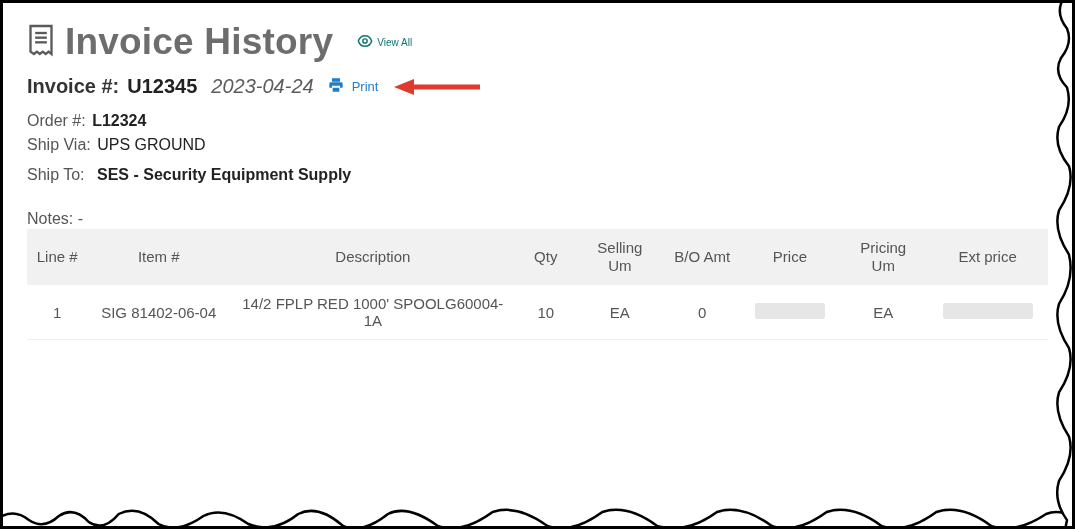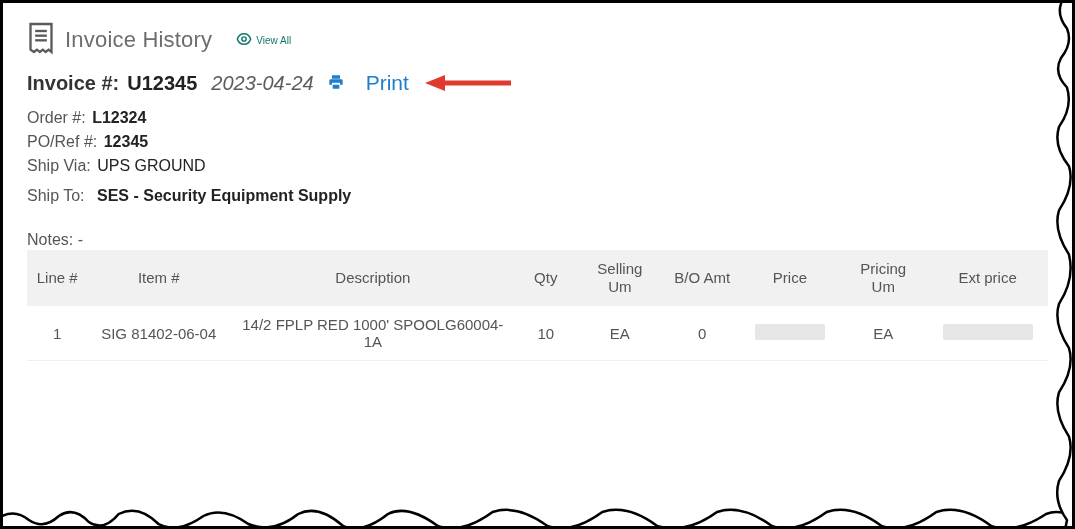--- a/index.html
+++ b/index.html
@@ -19,22 +19,22 @@
   }
 
   .title-row {
     display: flex;
     align-items: center;
     gap: 10px;
     margin-bottom: 12px;
   }
   .receipt-icon-svg { width: 28px; height: 34px; color:#5a5a5a; }
   .page-title {
-    font-size: 22px;
-    font-weight: 400;
+    font-size: 37px;
+    font-weight: 700;
     color: #6d6d6d;
     letter-spacing: 0.2px;
   }
   .view-all {
     display: inline-flex;
     align-items: center;
     gap: 4px;
     font-size: 10px;
     color: #0f766e;
     margin-left: 14px;
@@ -48,23 +48,23 @@
     gap: 8px;
     font-size: 20px;
     margin-bottom: 14px;
   }
   .invoice-line .lbl { color:#333; font-weight:600; }
   .invoice-line .num { font-weight:700; color:#222; }
   .invoice-line .date { font-style: italic; color:#5c5c5c; margin-left:6px; }
   .print-link {
     display:inline-flex;
     align-items:center;
-    gap:22px;
+    gap:8px;
     color:#1f7ecb;
-    font-size:21px;
+    font-size:13px;
     cursor:pointer;
     margin-left:6px;
   }
 
   .arrow-annot {
     position: relative;
     width: 90px;
     height: 22px;
     margin-left: 6px;
     align-self: center;
@@ -184,24 +184,20 @@
         <polygon points="2,11 22,3 22,19" fill="#e03a2f"></polygon>
       </svg>
     </span>
   </div>
 
   <div class="kv">
     <span class="label">Order #:</span>
     <span class="val">L12324</span>
   </div>
 
-  <div class="kv">
-    <span class="label">PO/Ref #:</span>
-    <span class="val">12345</span>
-  </div>
 
   <div class="kv plain">
     <span class="label">Ship Via:</span>
     <span class="val">UPS GROUND</span>
   </div>
 
   <div class="shipto-block">
     <span class="label">Ship To:</span>
     <span class="shipto-name" style="margin-left:8px">SES - Security Equipment Supply</span>
     <div class="shipto-lines">

